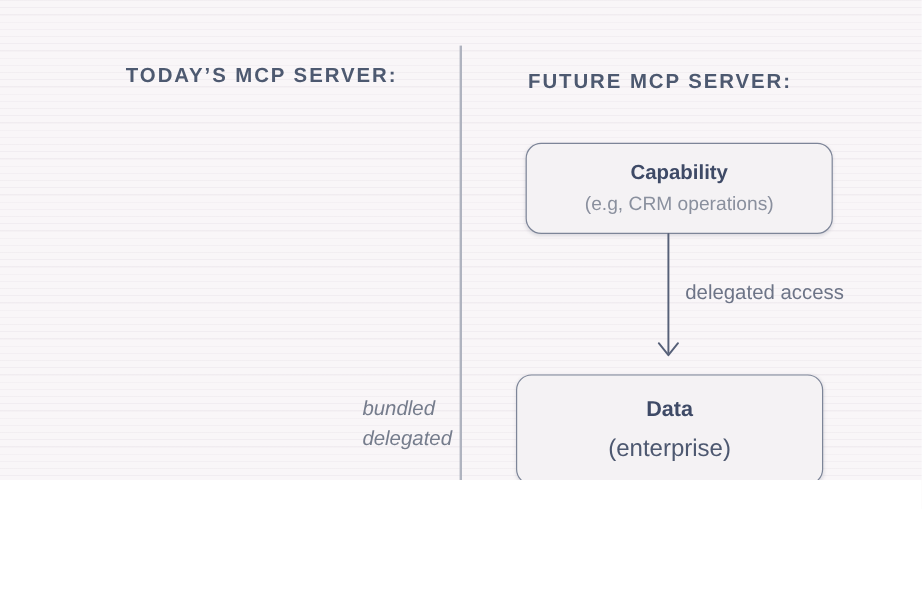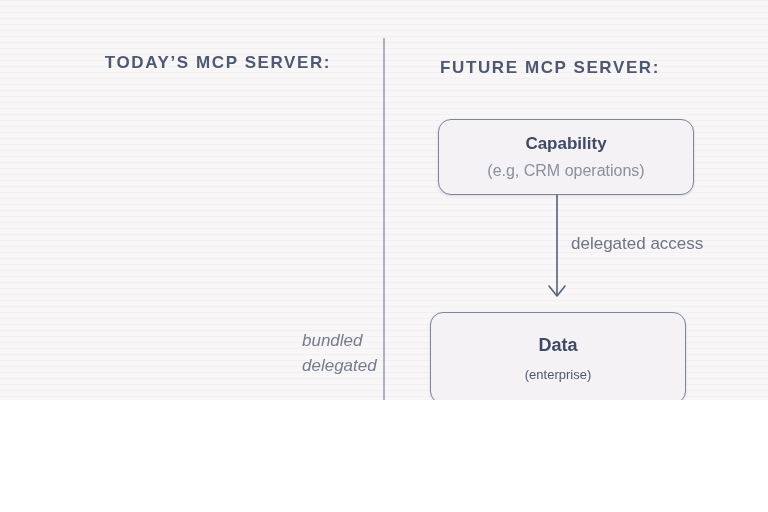--- a/index.html
+++ b/index.html
@@ -52,21 +52,21 @@
     color: var(--box-title, #3e4a66);
     white-space: nowrap;
   }
   .box-sub {
     font-size: 16px;
     color: var(--box-subtitle-muted, #8a909e);
     white-space: nowrap;
     text-align: center;
   }
   .box-sub.dark {
-    font-size: 13px;
+    font-size: 20px;
     color: var(--box-subtitle-dark, #4d5870);
   }
   .annotation {
     position: absolute;
     font-style: italic;
     font-size: 17px;
     line-height: 25px;
     color: var(--annotation, #757c8c);
     white-space: nowrap;
   }

